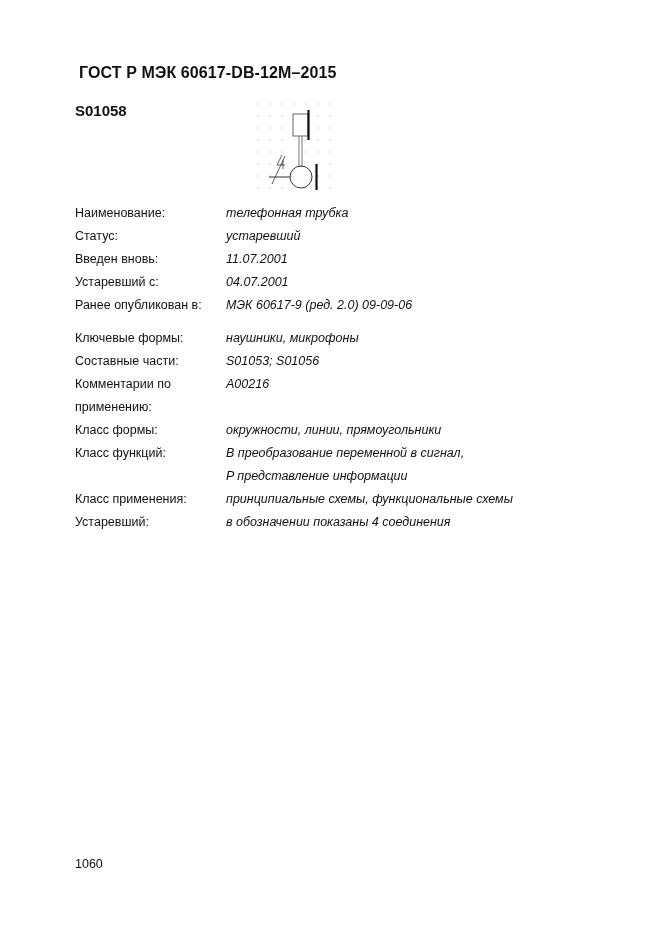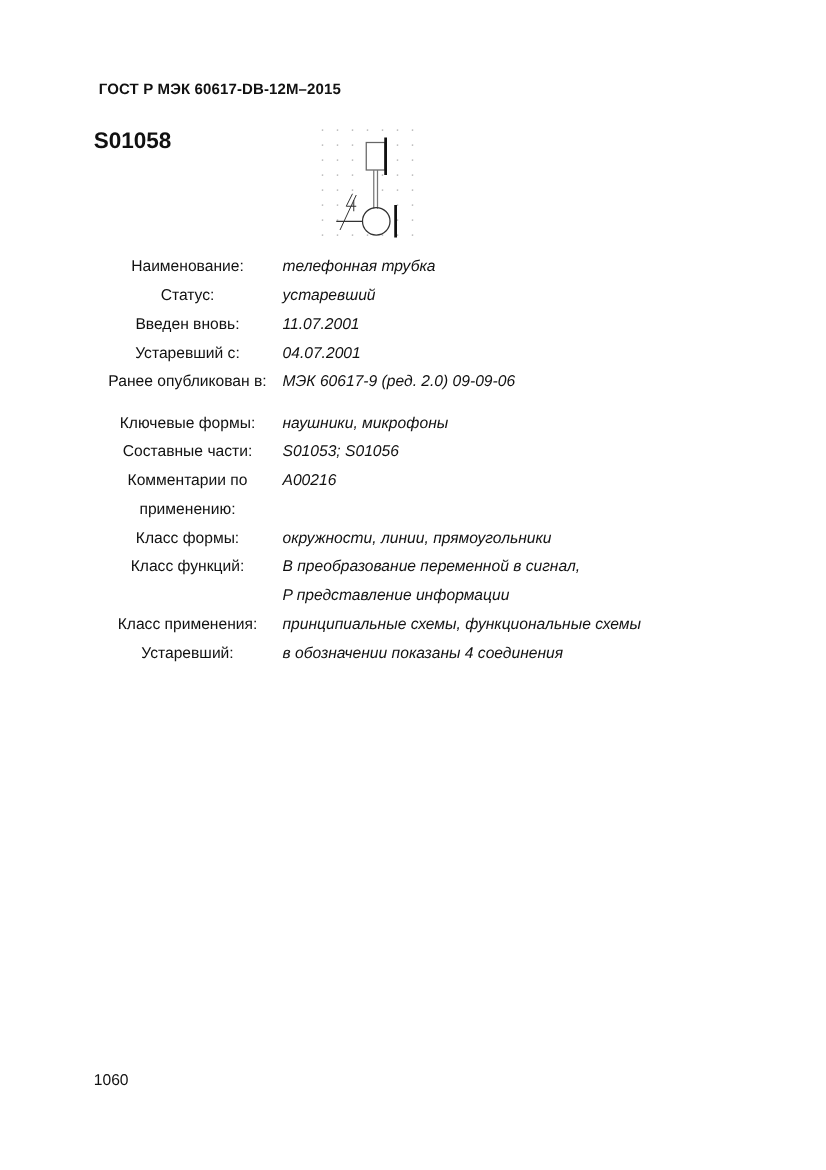--- a/index.html
+++ b/index.html
@@ -1,22 +1,22 @@
 <!DOCTYPE html>
 <html><head>
 <meta charset="utf-8">
 <style>
   html, body { margin:0; padding:0; background:#ffffff; }
   body { width:661px; height:936px; position:relative; overflow:hidden;
          font-family:"Liberation Sans", sans-serif; color:#111; }
-  .header { position:absolute; left:79px; top:64px; font-size:12px; font-weight:bold; letter-spacing:0.1px; }
-  .code { position:absolute; left:75px; top:102px; font-size:18px; font-weight:bold; }
+  .header { position:absolute; left:79px; top:64px; font-size:16px; font-weight:bold; letter-spacing:0.1px; }
+  .code { position:absolute; left:75px; top:102px; font-size:15px; font-weight:bold; }
   .symbol { position:absolute; left:255px; top:100px; width:80px; height:92px; }
   .row { position:absolute; left:75px; font-size:12.5px; line-height:16px; }
-  .row .lbl { position:absolute; left:0; width:150px; white-space:nowrap;text-align:center; }
+  .row .lbl { position:absolute; left:0; width:150px; white-space:nowrap; }
   .row .val { position:absolute; left:151px; white-space:nowrap;font-style:italic; }
   .pagenum { position:absolute; left:75px; top:857px; font-size:12.5px; }
 </style>
 </head>
 <body>
 
 <div class="header">ГОСТ Р МЭК 60617-DB-12M–2015</div>
 <div class="code">S01058</div>
 
 <svg class="symbol" viewBox="0 0 80 92" width="80" height="92">

